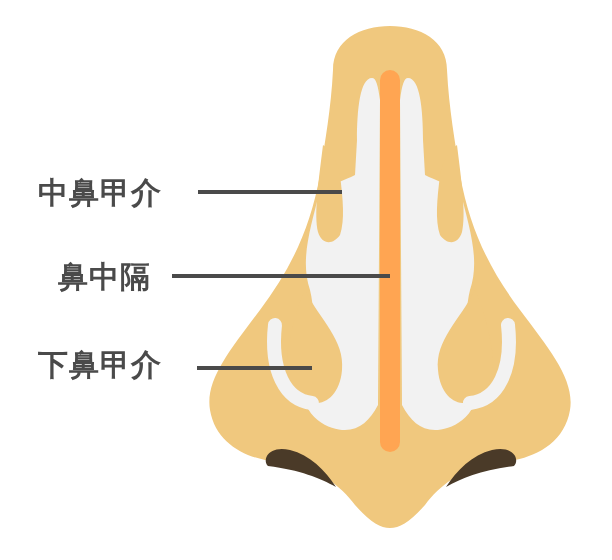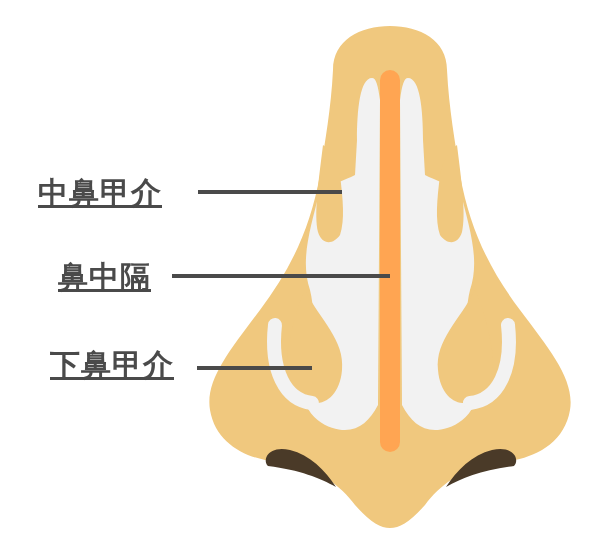--- a/index.html
+++ b/index.html
@@ -7,21 +7,20 @@
     #stage { position: absolute; left: 0; top: 0; width: 612px; height: 560px; }
     .label {
       position: absolute;
       font-family: "DejaVu Sans", sans-serif;
       font-weight: bold;
       font-size: 30px;
       color: #4a4a4a;
       letter-spacing: 1px;
       white-space: nowrap;
       line-height: 1;
-      text-decoration: underline;
     }
     .leader { position: absolute; height: 4px; background: #4a4a4a; }
   </style>
 </head>
 <body>
 
 <div id="stage">
   <svg width="612" height="560" viewBox="0 0 612 560" xmlns="http://www.w3.org/2000/svg">
 
     <path d="
@@ -109,15 +108,15 @@
       C 462 478, 482 470, 514 466 Z" fill="#4A3A28"></path>
   </svg>
 
   
   <div class="label" style="left:38px; top:178px;">中鼻甲介</div>
   <div class="leader" style="left:198px; top:190px; width:144px;"></div>
 
   <div class="label" style="left:50px; top:262px;margin-left:8px;">鼻中隔</div>
   <div class="leader" style="left:172px; top:274px; width:218px;"></div>
 
-  <div class="label" style="left:50px; top:350px;">下鼻甲介</div>
+  <div class="label" style="left:38px; top:350px;">下鼻甲介</div>
   <div class="leader" style="left:197px; top:366px; width:115px;"></div>
 </div>
 
 </body></html>

